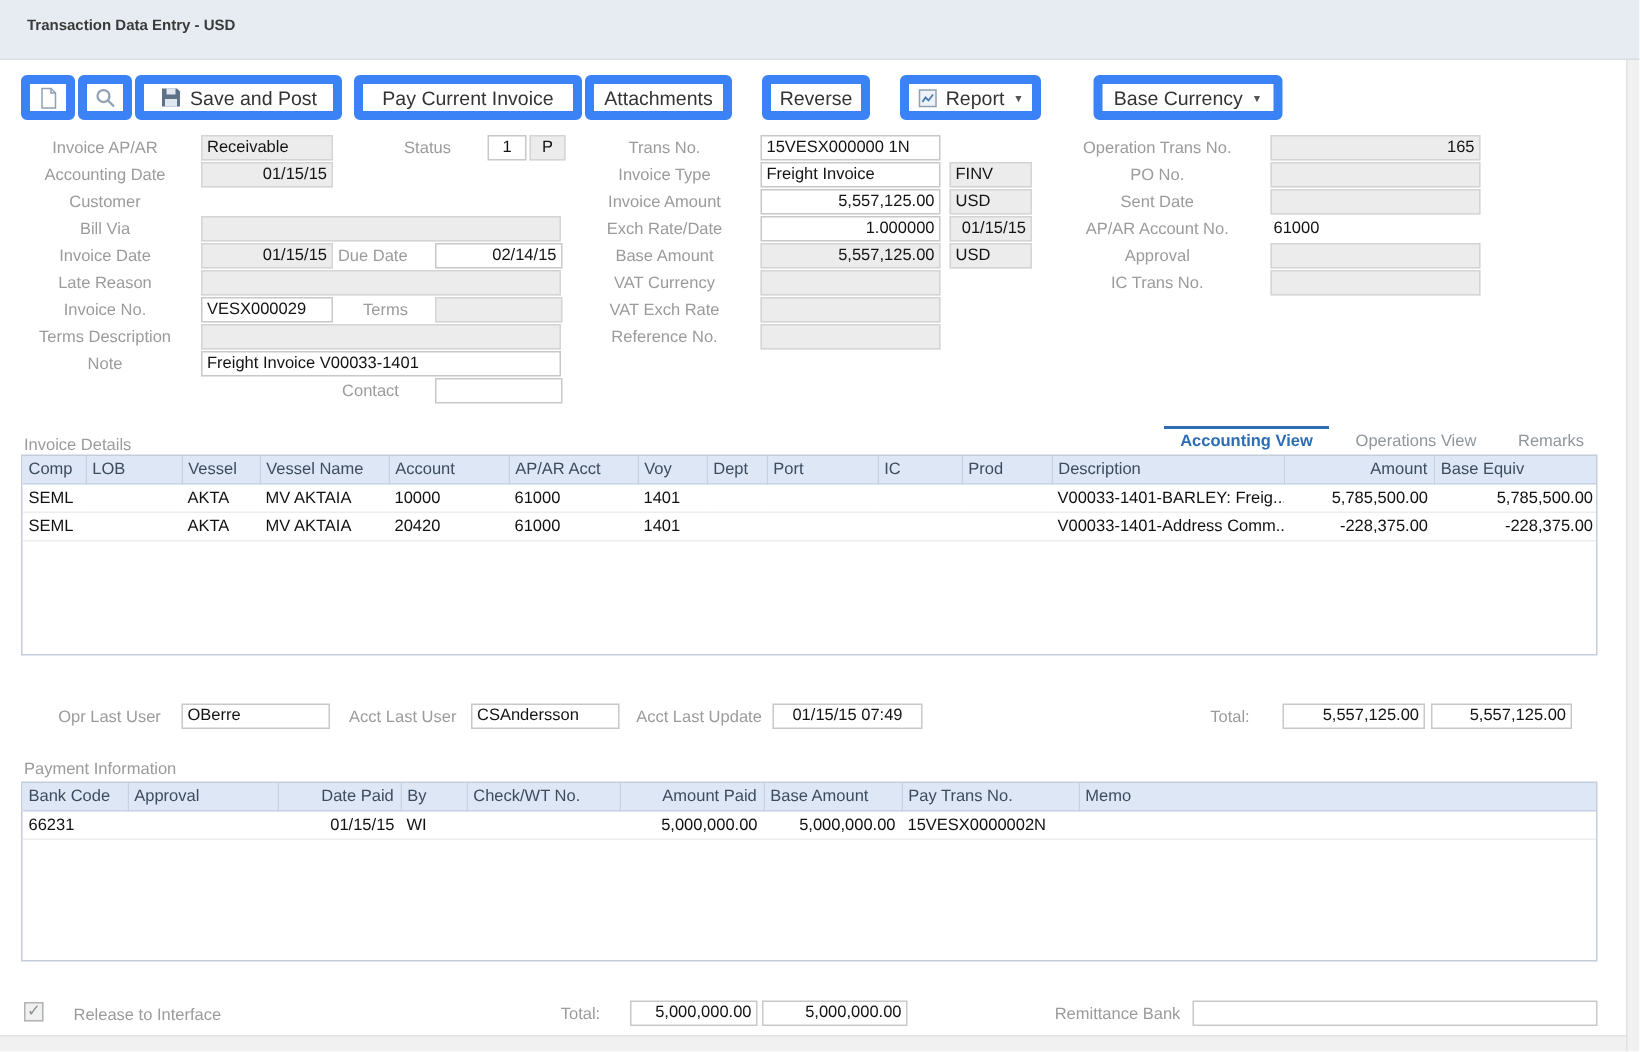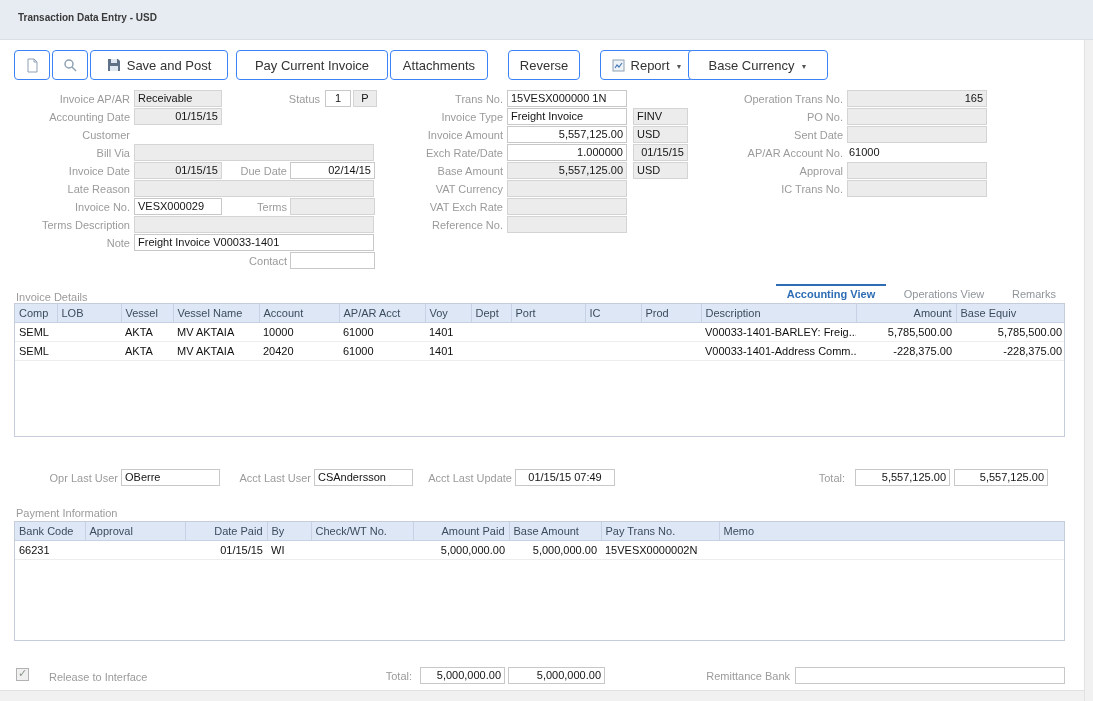--- a/index.html
+++ b/index.html
@@ -5,24 +5,24 @@
   * { margin:0; padding:0; box-sizing:border-box; }
   body { font-family:"Liberation Sans", sans-serif; background:#fff; }
   .screen { position:relative; width:1093px; height:701px; background:#fff; overflow:hidden; font-size:11px; color:#1a1a1a; }
 
   .titlebar { position:absolute; left:0; top:0; width:1093px; height:40px; background:#e7ecf2; border-bottom:1px solid #d8dfe7; }
   .title { position:absolute; left:18px; top:12px; font-size:10px; font-weight:bold; color:#3a3a3a; }
 
   .vscroll { position:absolute; right:0; top:40px; width:9px; height:661px; background:#f1f1f1; border-left:1px solid #e2e2e2; }
   .bottombar { position:absolute; left:0; top:690px; width:1084px; height:11px; background:#f1f1f1; border-top:1px solid #e2e2e2; }
 
-  .tbtn { position:absolute; top:50px; height:30px; background:#fff; border:1px solid #3b82f6; border-radius:4px; display:flex; align-items:center; justify-content:center; gap:6px; font-size:13px; color:#333; font-family:"Liberation Sans", sans-serif; cursor:pointer; }
+  .tbtn { position:absolute; top:50px; height:30px; background:#fff; border:6px solid #3b82f6; border-radius:4px; display:flex; align-items:center; justify-content:center; gap:6px; font-size:13px; color:#333; font-family:"Liberation Sans", sans-serif; cursor:pointer; }
   .caret { font-size:7px; color:#555; padding-top:2px; }
 
-  .lbl { position:absolute; height:16px; line-height:16px; color:#9b9b9b; font-size:11px; text-align:right; white-space:nowrap; overflow:hidden; }
+  .lbl { position:absolute; height:16px; line-height:16px; color:#9b9b9b; font-size:11px; text-align:center; white-space:nowrap; overflow:hidden; }
   .lbl-left { position:absolute; height:16px; line-height:16px; color:#9b9b9b; font-size:11px; white-space:nowrap; }
   .fld { position:absolute; height:17px; line-height:15px; border:1px solid #c8c8c8; background:#fff; font-size:11px; padding:0 3px; color:#141414; white-space:nowrap; overflow:hidden; }
   .fld.ro { background:#ececec; border-color:#d4d4d4; }
   .fld.num { text-align:right; }
   .fld.center { text-align:center; }
   .fld.plain { border-color:transparent; background:transparent; }
 
   .section-label { position:absolute; color:#9b9b9b; font-size:11px; }
 
   .tab { position:absolute; top:284px; height:18px; line-height:16px; font-size:11px; color:#8f959b; text-align:center; cursor:pointer; border-top:2px solid transparent; }
@@ -77,21 +77,21 @@
     <span>Reverse</span>
   </button>
   <button class="tbtn" style="left:600px;width:94px">
     <svg width="13" height="13" viewBox="0 0 13 13">
         <rect x="1" y="1" width="11" height="11" fill="#eef3f8" stroke="#8fa0b4"></rect>
         <path d="M3 9l2-3 2 2 3-4" fill="none" stroke="#4a7ab5" stroke-width="1.2"></path>
       </svg>
     <span>Report</span>
     <span class="caret">▼</span>
   </button>
-  <button class="tbtn" style="left:688px;width:140px">
+  <button class="tbtn" style="left:729px;width:126px">
     <span>Base Currency</span>
     <span class="caret">▼</span>
   </button>
 
   <span class="lbl" style="left:10px;top:91px;width:120px">Invoice AP/AR</span>
   <span class="fld ro" style="left:134px;top:90px;width:88px">Receivable</span>
   <span class="lbl" style="left:250px;top:91px;width:70px">Status</span>
   <span class="fld center" style="left:325px;top:90px;width:26px">1</span>
   <span class="fld ro center" style="left:353px;top:90px;width:24px">P</span>
 

